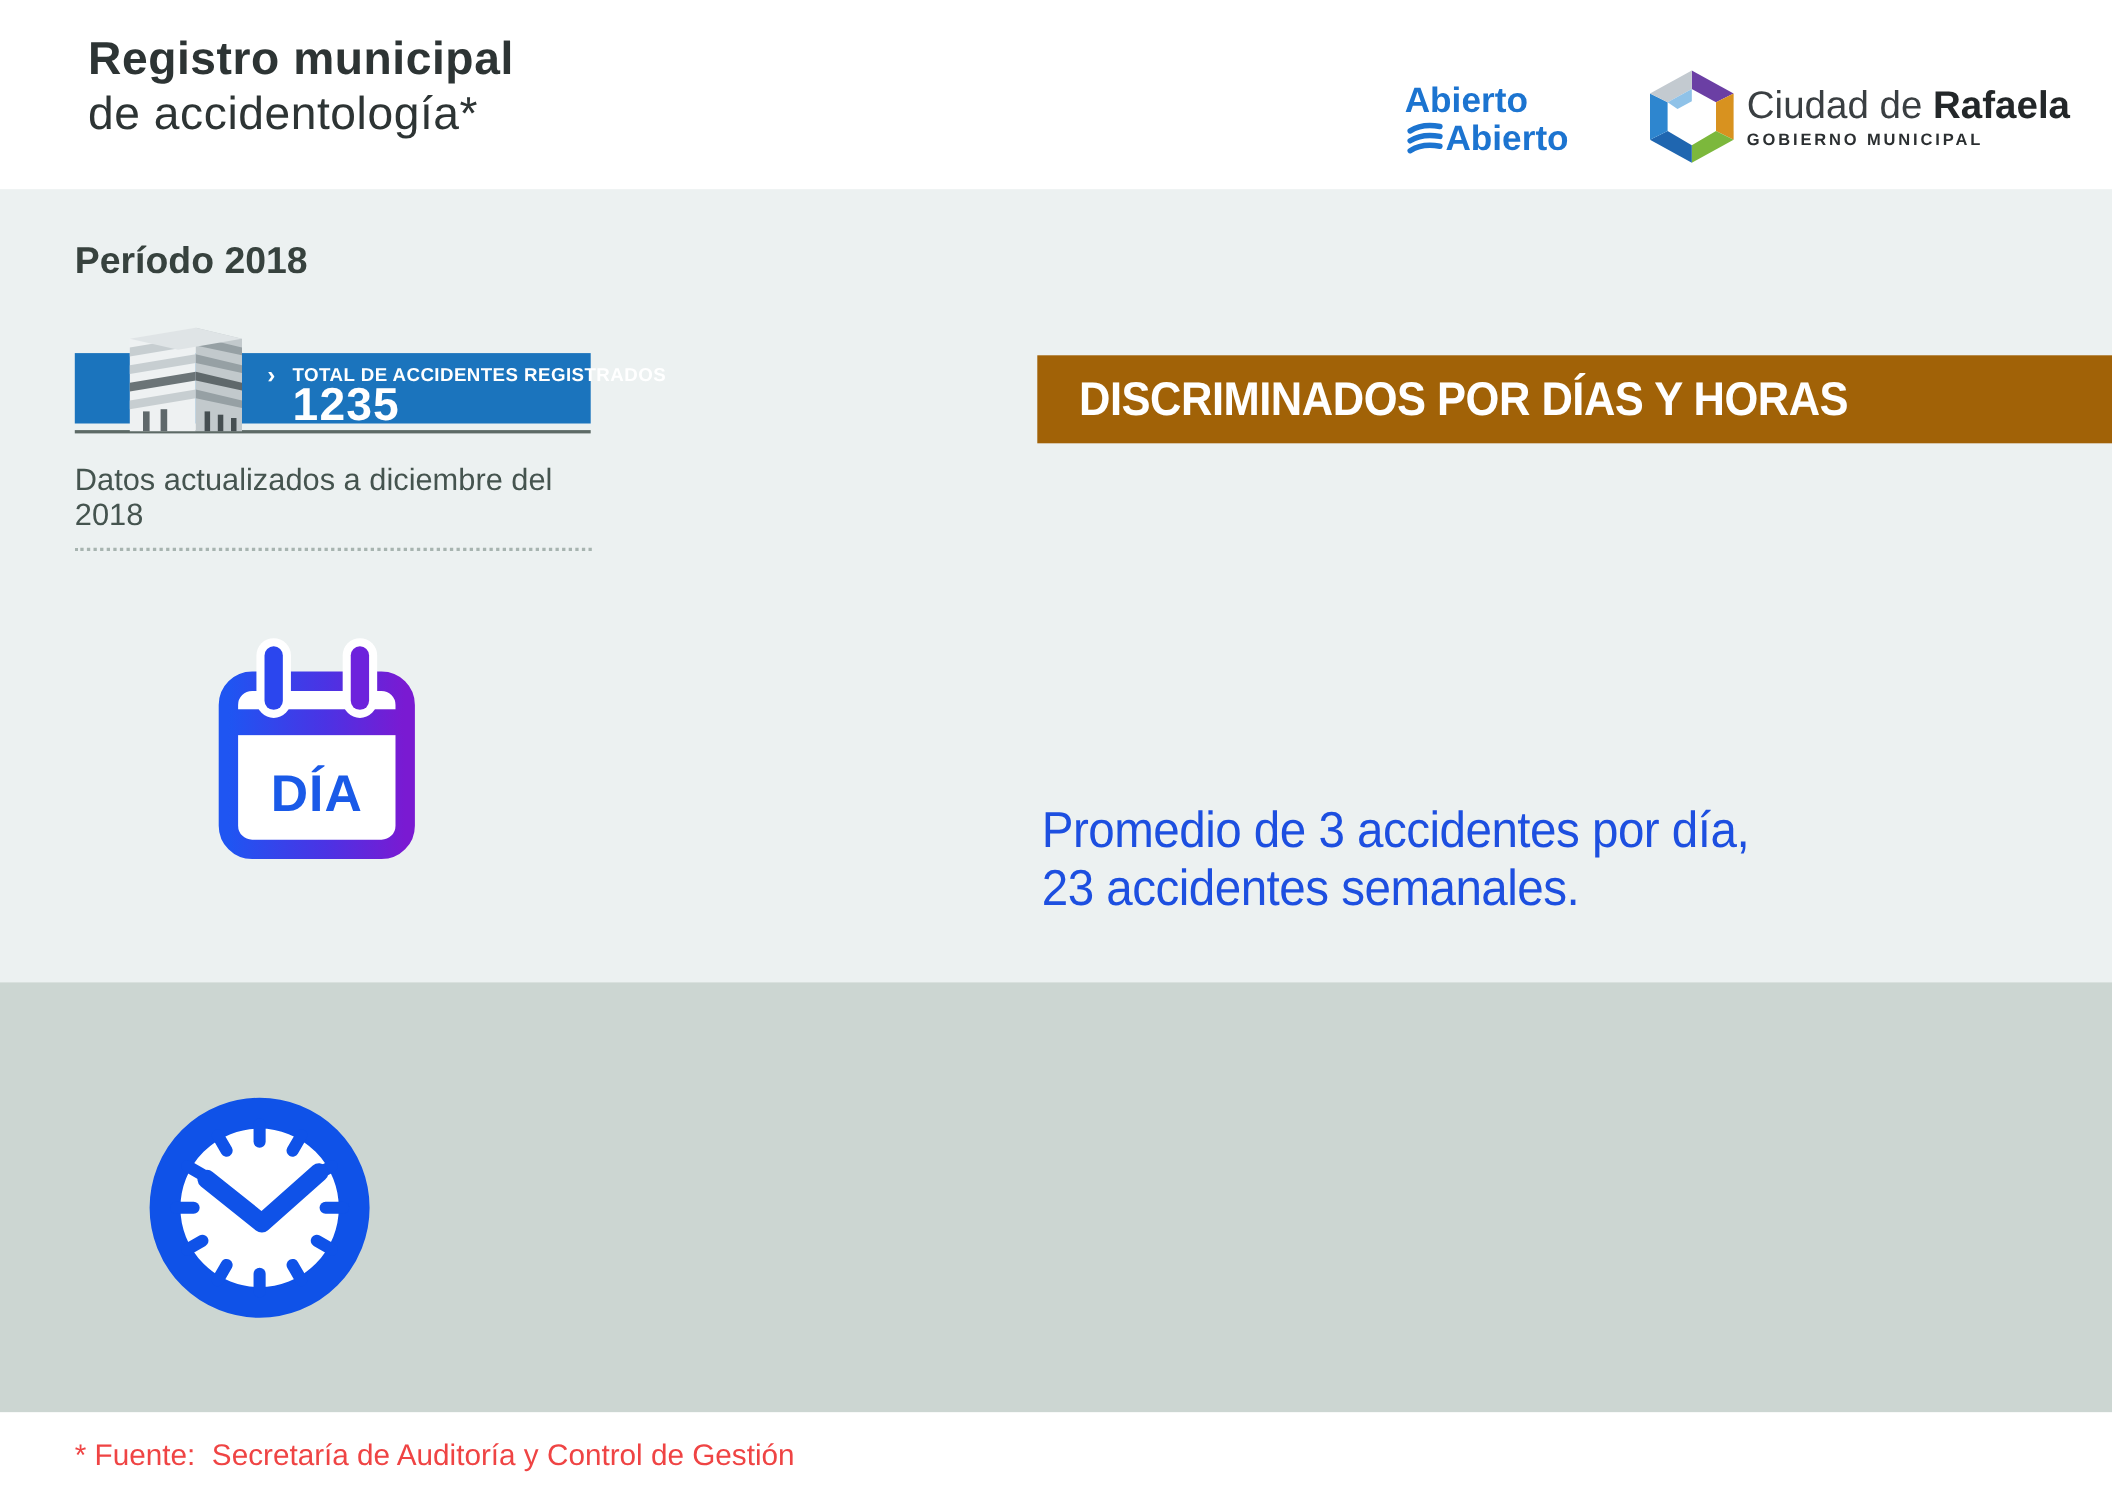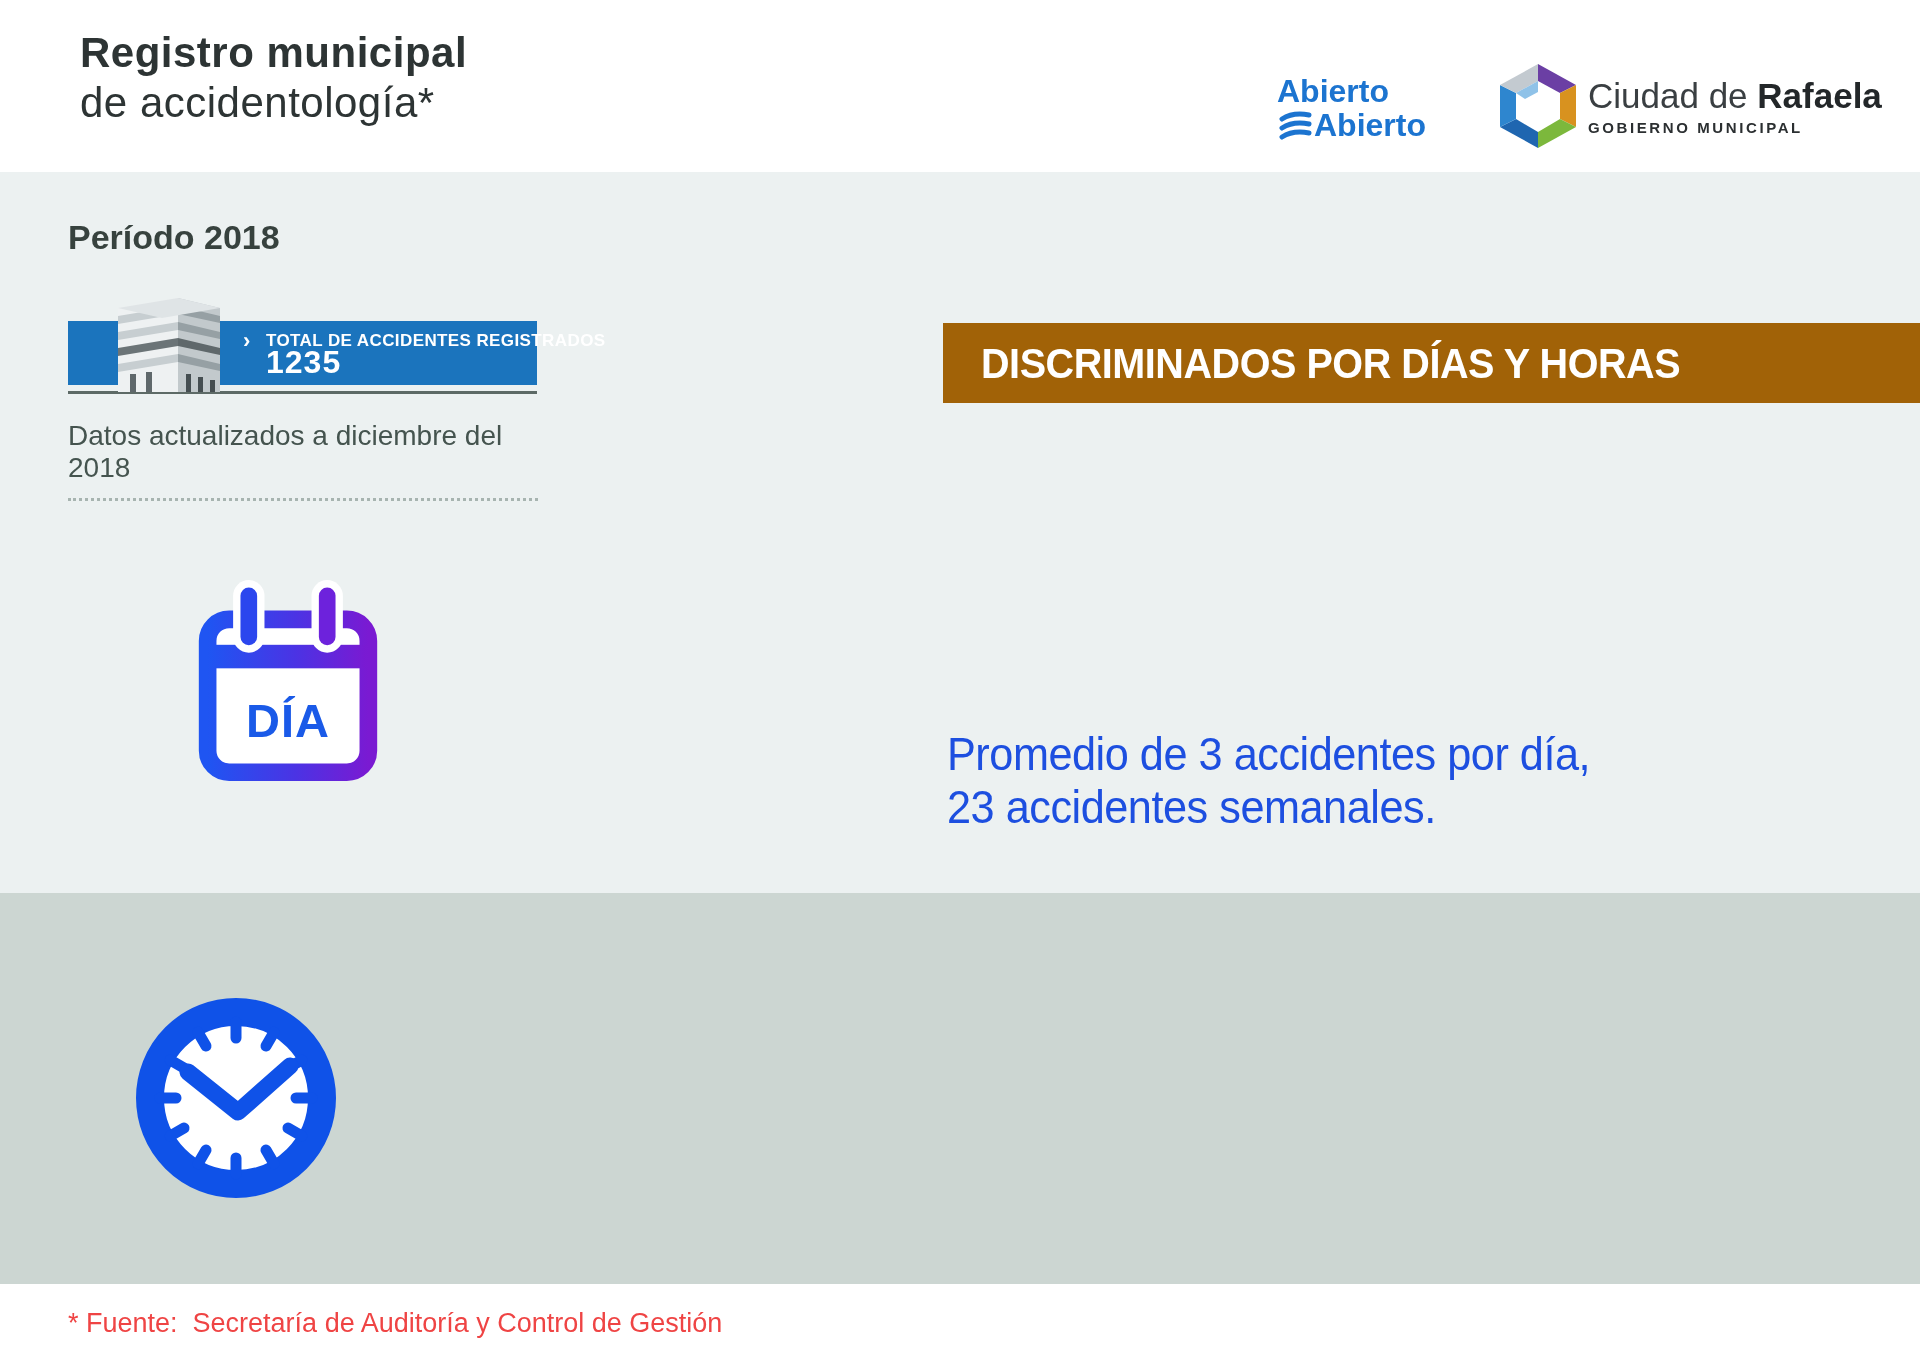--- a/index.html
+++ b/index.html
@@ -29,21 +29,21 @@
   .rf-text .sub{font-size:15px;font-weight:800;letter-spacing:2.6px;color:#2b2f31;margin-top:4px;}
 
   
   .periodo{left:68px;top:218px;font-size:34px;font-weight:800;color:#37423e;}
 
   
   .banner-rect{left:68px;top:321px;width:469px;height:64px;background:#1b74bd;}
   .banner-underline{left:68px;top:391px;width:469px;height:3px;background:#5d6a66;}
   .banner-chevron{left:243px;top:330px;color:#ffffff;font-size:22px;font-weight:800;line-height:22px;}
   .banner-label{left:266px;top:331px;color:#ffffff;font-size:17px;font-weight:800;letter-spacing:.4px;}
-  .banner-value{left:266px;top:344px;color:#ffffff;font-size:32px;font-weight:800;letter-spacing:1px;}
+  .banner-value{left:266px;top:344px;color:#ffffff;font-size:42px;font-weight:800;letter-spacing:1px;}
   .building{left:88px;top:290px;}
 
   .updated-note{left:68px;top:420px;width:470px;font-size:28px;color:#45544f;
                 padding-bottom:14px;border-bottom:3px dotted #a7b4b0;}
 
   
   .sec-bar{left:943px;top:323px;width:977px;height:80px;background:#a16207;display:flex;align-items:center;}
   .sec-bar-text{margin-left:38px;color:#ffffff;font-size:43px;font-weight:800;letter-spacing:-.5px;
                 transform:scaleX(.92);transform-origin:left center;white-space:pre;}
 

